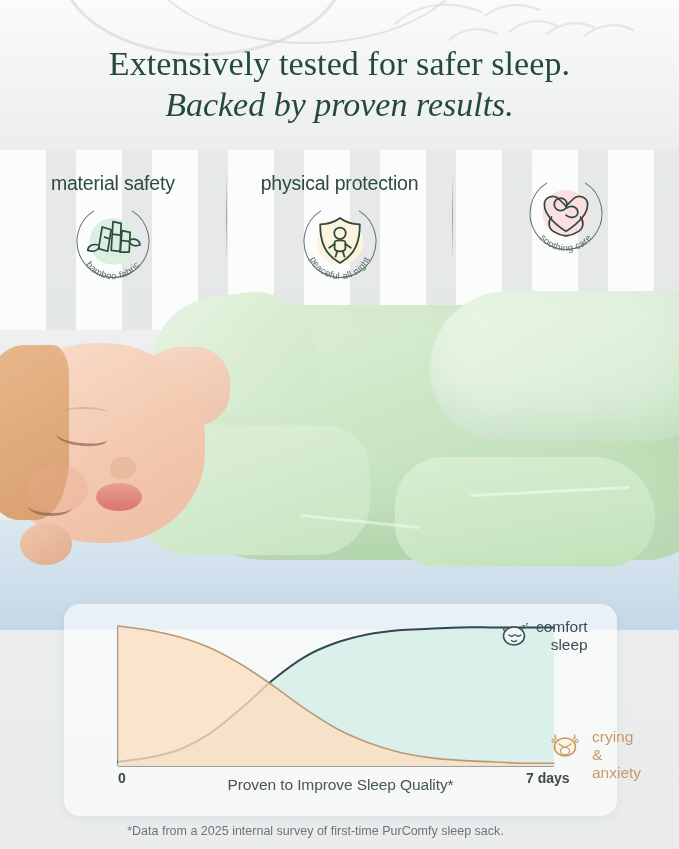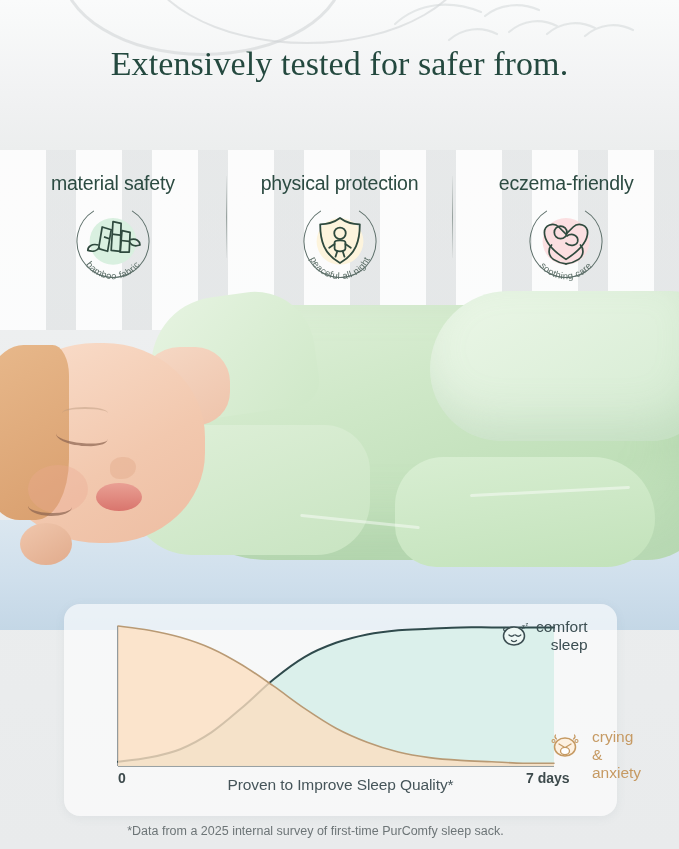--- a/index.html
+++ b/index.html
@@ -196,21 +196,22 @@
     <div class="eye-closed e2"></div>
     <div class="nose"></div>
     <div class="mouth"></div>
     <div class="ear"></div>
 
     <div class="seam" style="left:300px;top:235px;width:120px;height:3px;transform:rotate(6deg);"></div>
     <div class="seam" style="left:470px;top:205px;width:160px;height:3px;transform:rotate(-3deg);"></div>
   </div>
 
   <div class="headline">
-    <span class="l1">Extensively tested for safer from.</span>
+    <span class="l1">Extensively tested for safer sleep.</span>
+    <span class="l2">Backed by proven results.</span>
   </div>
 
   <div class="badges">
 
     <div class="badge">
       <div class="btitle">material safety</div>
       <div class="badge-ring">
         <svg viewBox="0 0 100 100" width="100%" height="100%">
           <circle cx="50" cy="46" r="26" fill="#d9f0e0"></circle>
           <path d="M50 6 A40 40 0 0 0 50 86" fill="none" stroke="#5d6f6a" stroke-width="1.1" transform="rotate(-32 50 46)"></path>
@@ -259,21 +260,20 @@
           <text font-family="Liberation Sans, sans-serif" font-size="10.5" fill="#5b6e67" letter-spacing=".4">
             <textPath href="#arc2" startOffset="50%" text-anchor="middle">peaceful all night</textPath>
           </text>
         </svg>
       </div>
     </div>
 
     <div class="divider"></div>
 
     <div class="badge">
-      <div class="btitle">eczema-friendly</div>
       <div class="badge-ring">
         <svg viewBox="0 0 100 100" width="100%" height="100%">
           <circle cx="50" cy="46" r="26" fill="#fbdfe1"></circle>
           <path d="M50 6 A40 40 0 0 0 50 86" fill="none" stroke="#5d6f6a" stroke-width="1.1" transform="rotate(-32 50 46)"></path>
           <path d="M50 6 A40 40 0 0 1 50 86" fill="none" stroke="#5d6f6a" stroke-width="1.1" transform="rotate(32 50 46)"></path>
           <g fill="none" stroke="#2f4a3e" stroke-width="1.9" stroke-linejoin="round" stroke-linecap="round">
             <path d="M50 66 C32 54, 26 44, 26 36 C26 28, 36 24, 42 30 L50 38 L58 30 C64 24, 74 28, 74 36 C74 44, 68 54, 50 66 Z"></path>
             <circle cx="44" cy="36" r="7"></circle>
             <path d="M51 40 C57 36, 64 40, 63 46 C62 51, 54 52, 50 48"></path>
             <path d="M34 50 C30 54, 30 62, 36 66 C42 70, 50 71, 50 71"></path>

